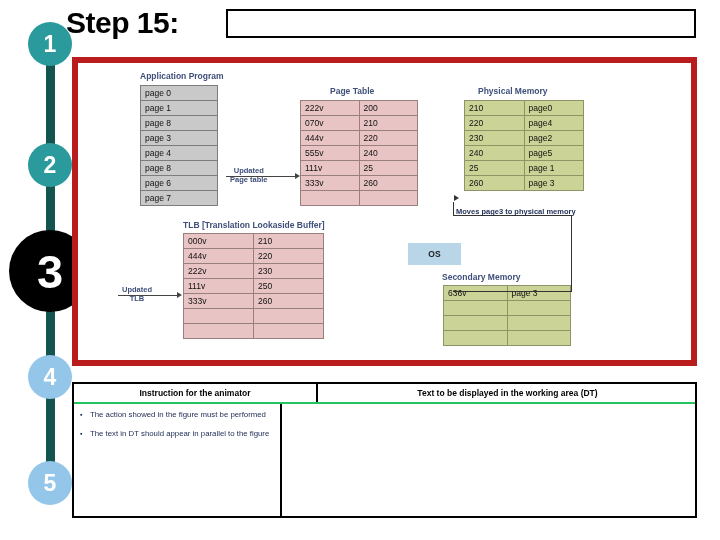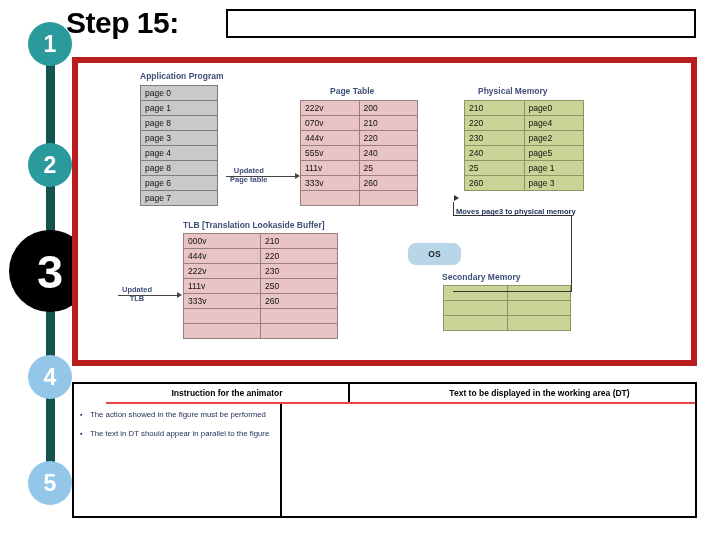--- a/index.html
+++ b/index.html
@@ -52,53 +52,52 @@
   
   #app-prog-table{left:62px;top:22px;width:78px;background:#c9c9c9;}
   #app-prog-table td{background:#c9c9c9;border:1px solid #7d7d7d;}
   
   #page-table{left:222px;top:37px;width:118px;background:#e8c4c4;}
   #page-table td{background:#e8c4c4;border:1px solid #9a7f7f;width:50%;}
   
   #phys-mem-table{left:386px;top:37px;width:120px;background:#ccd396;}
   #phys-mem-table td{background:#ccd396;border:1px solid #8e9466;width:50%;}
   
-  #tlb-table{left:105px;top:170px;width:155px;background:#ef4444;}
+  #tlb-table{left:105px;top:170px;width:141px;background:#ef4444;}
   #tlb-table td{background:#e8c4c4;border:1px solid #9a7f7f;width:50%;}
   
   #sec-mem-table{left:365px;top:222px;width:128px;background:#ccd396;}
   #sec-mem-table td{background:#ccd396;border:1px solid #8e9466;width:50%;}
   
   #os-box{
     position:absolute;left:330px;top:180px;width:53px;height:22px;
     background:#b8d6e8;display:flex;align-items:center;justify-content:center;
     font-size:8.5px;font-weight:bold;color:#222222;
     font-family:"Liberation Sans", sans-serif;
-    border-radius:8px;
   }
   
   .arrow-label{
     position:absolute;font-size:7.5px;color:#3f4f7a;font-weight:bold;
     font-family:"Liberation Sans", sans-serif;text-align:center;line-height:9px;
     white-space:nowrap;
   }
   .arrow-line{position:absolute;background:#444444;}
   .arrow-head{
     position:absolute;width:0;height:0;
     border-top:3px solid transparent;border-bottom:3px solid transparent;
     border-left:5px solid #444444;
   }
   
   .conn{position:absolute;background:#333333;}
   
   #bottom-table{
     position:absolute;left:72px;top:382px;width:625px;height:136px;
     border:2px solid #000000;box-sizing:border-box;background:#ffffff;
   }
-  #bt-head{display:flex;border-bottom:2px solid #ef4444;height:18px;margin-left:32px;}
+  #bt-head{display:flex;border-bottom:2px solid #22c55e;height:18px;}
   .bt-head-cell{
     flex:0 0 auto;display:flex;align-items:center;justify-content:center;
     font-size:8.5px;font-weight:bold;color:#000000;
     font-family:"Liberation Sans", sans-serif;
   }
   #bt-head-left{width:242px;border-right:2px solid #000000;}
   #bt-head-right{width:379px;}
   #bt-body{display:flex;height:114px;}
   #bt-col-left{width:208px;border-right:2px solid #000000;box-sizing:border-box;padding:6px 6px 0 6px;}
   #bt-col-right{width:379px;box-sizing:border-box;padding:6px 6px 0 8px;}
@@ -283,20 +282,24 @@
   <div class="arrow-line" style="left:40px;top:232px;width:60px;height:1px;"></div>
   <div class="arrow-head" style="left:99px;top:229px;"></div>
 
   <div id="os-box">
     <span>OS</span>
   </div>
 
   <div class="diag-label" style="left:364px;top:209px;">Secondary Memory</div>
   <table class="tbl" id="sec-mem-table">
     <tbody>
+        <tr>
+          <td>636v</td>
+          <td>page 3</td>
+        </tr>
     <tr>
           <td>&nbsp;</td>
           <td>&nbsp;</td>
         </tr>
     <tr>
           <td>&nbsp;</td>
           <td>&nbsp;</td>
         </tr>
     <tr>
           <td>&nbsp;</td>

